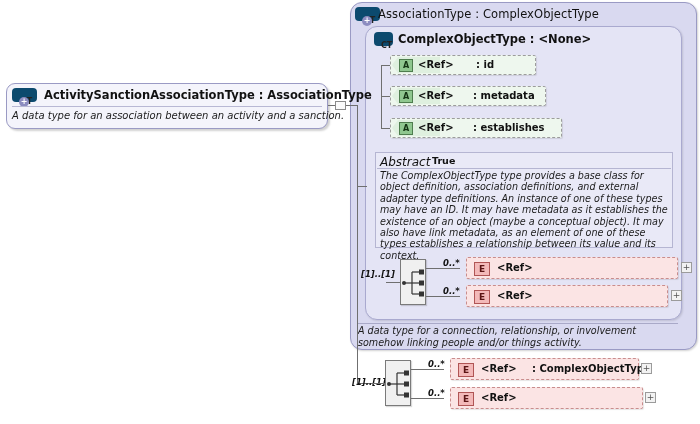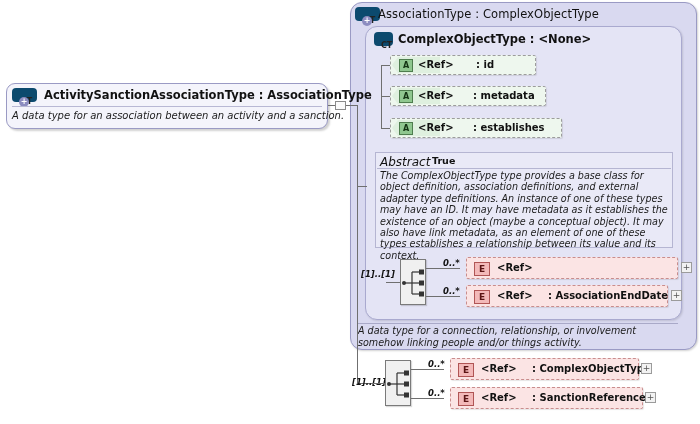--- a/index.html
+++ b/index.html
@@ -214,21 +214,20 @@
 
 <div class="abs elem-box" style="left:466px;top:257px;width:212px;">
   <span class="e-icon">E</span>
   <span class="elem-ref">&lt;Ref&gt;</span>
 </div>
 <div class="abs expand-btn" style="left:681px;top:262px;">+</div>
 
 <div class="abs elem-box" style="left:466px;top:285px;width:202px;">
   <span class="e-icon">E</span>
   <span class="elem-ref">&lt;Ref&gt;</span>
-  <span class="elem-name" style="left:81px;">: AssociationEndDate</span>
 </div>
 <div class="abs expand-btn" style="left:671px;top:290px;">+</div>
 
 <div class="abs" id="assoc-doc-sep"></div>
 <div class="abs" id="assoc-doc">A data type for a connection, relationship, or involvement somehow linking people and/or things activity.</div>
 
 <div class="abs" id="main-box"></div>
 <div class="abs ct-icon" style="left:12px;top:88px;">
   CT<span class="plusmark">+</span>
 </div>
@@ -269,15 +268,14 @@
 <div class="abs elem-box" style="left:450px;top:358px;width:189px;">
   <span class="e-icon">E</span>
   <span class="elem-ref">&lt;Ref&gt;</span>
   <span class="elem-name" style="left:81px;">: ComplexObjectType</span>
 </div>
 <div class="abs expand-btn" style="left:641px;top:363px;">+</div>
 
 <div class="abs elem-box" style="left:450px;top:387px;width:193px;">
   <span class="e-icon">E</span>
   <span class="elem-ref">&lt;Ref&gt;</span>
-  <span class="elem-name" style="left:81px;">: SanctionReference</span>
 </div>
 <div class="abs expand-btn" style="left:645px;top:392px;">+</div>
 
 </body></html>

